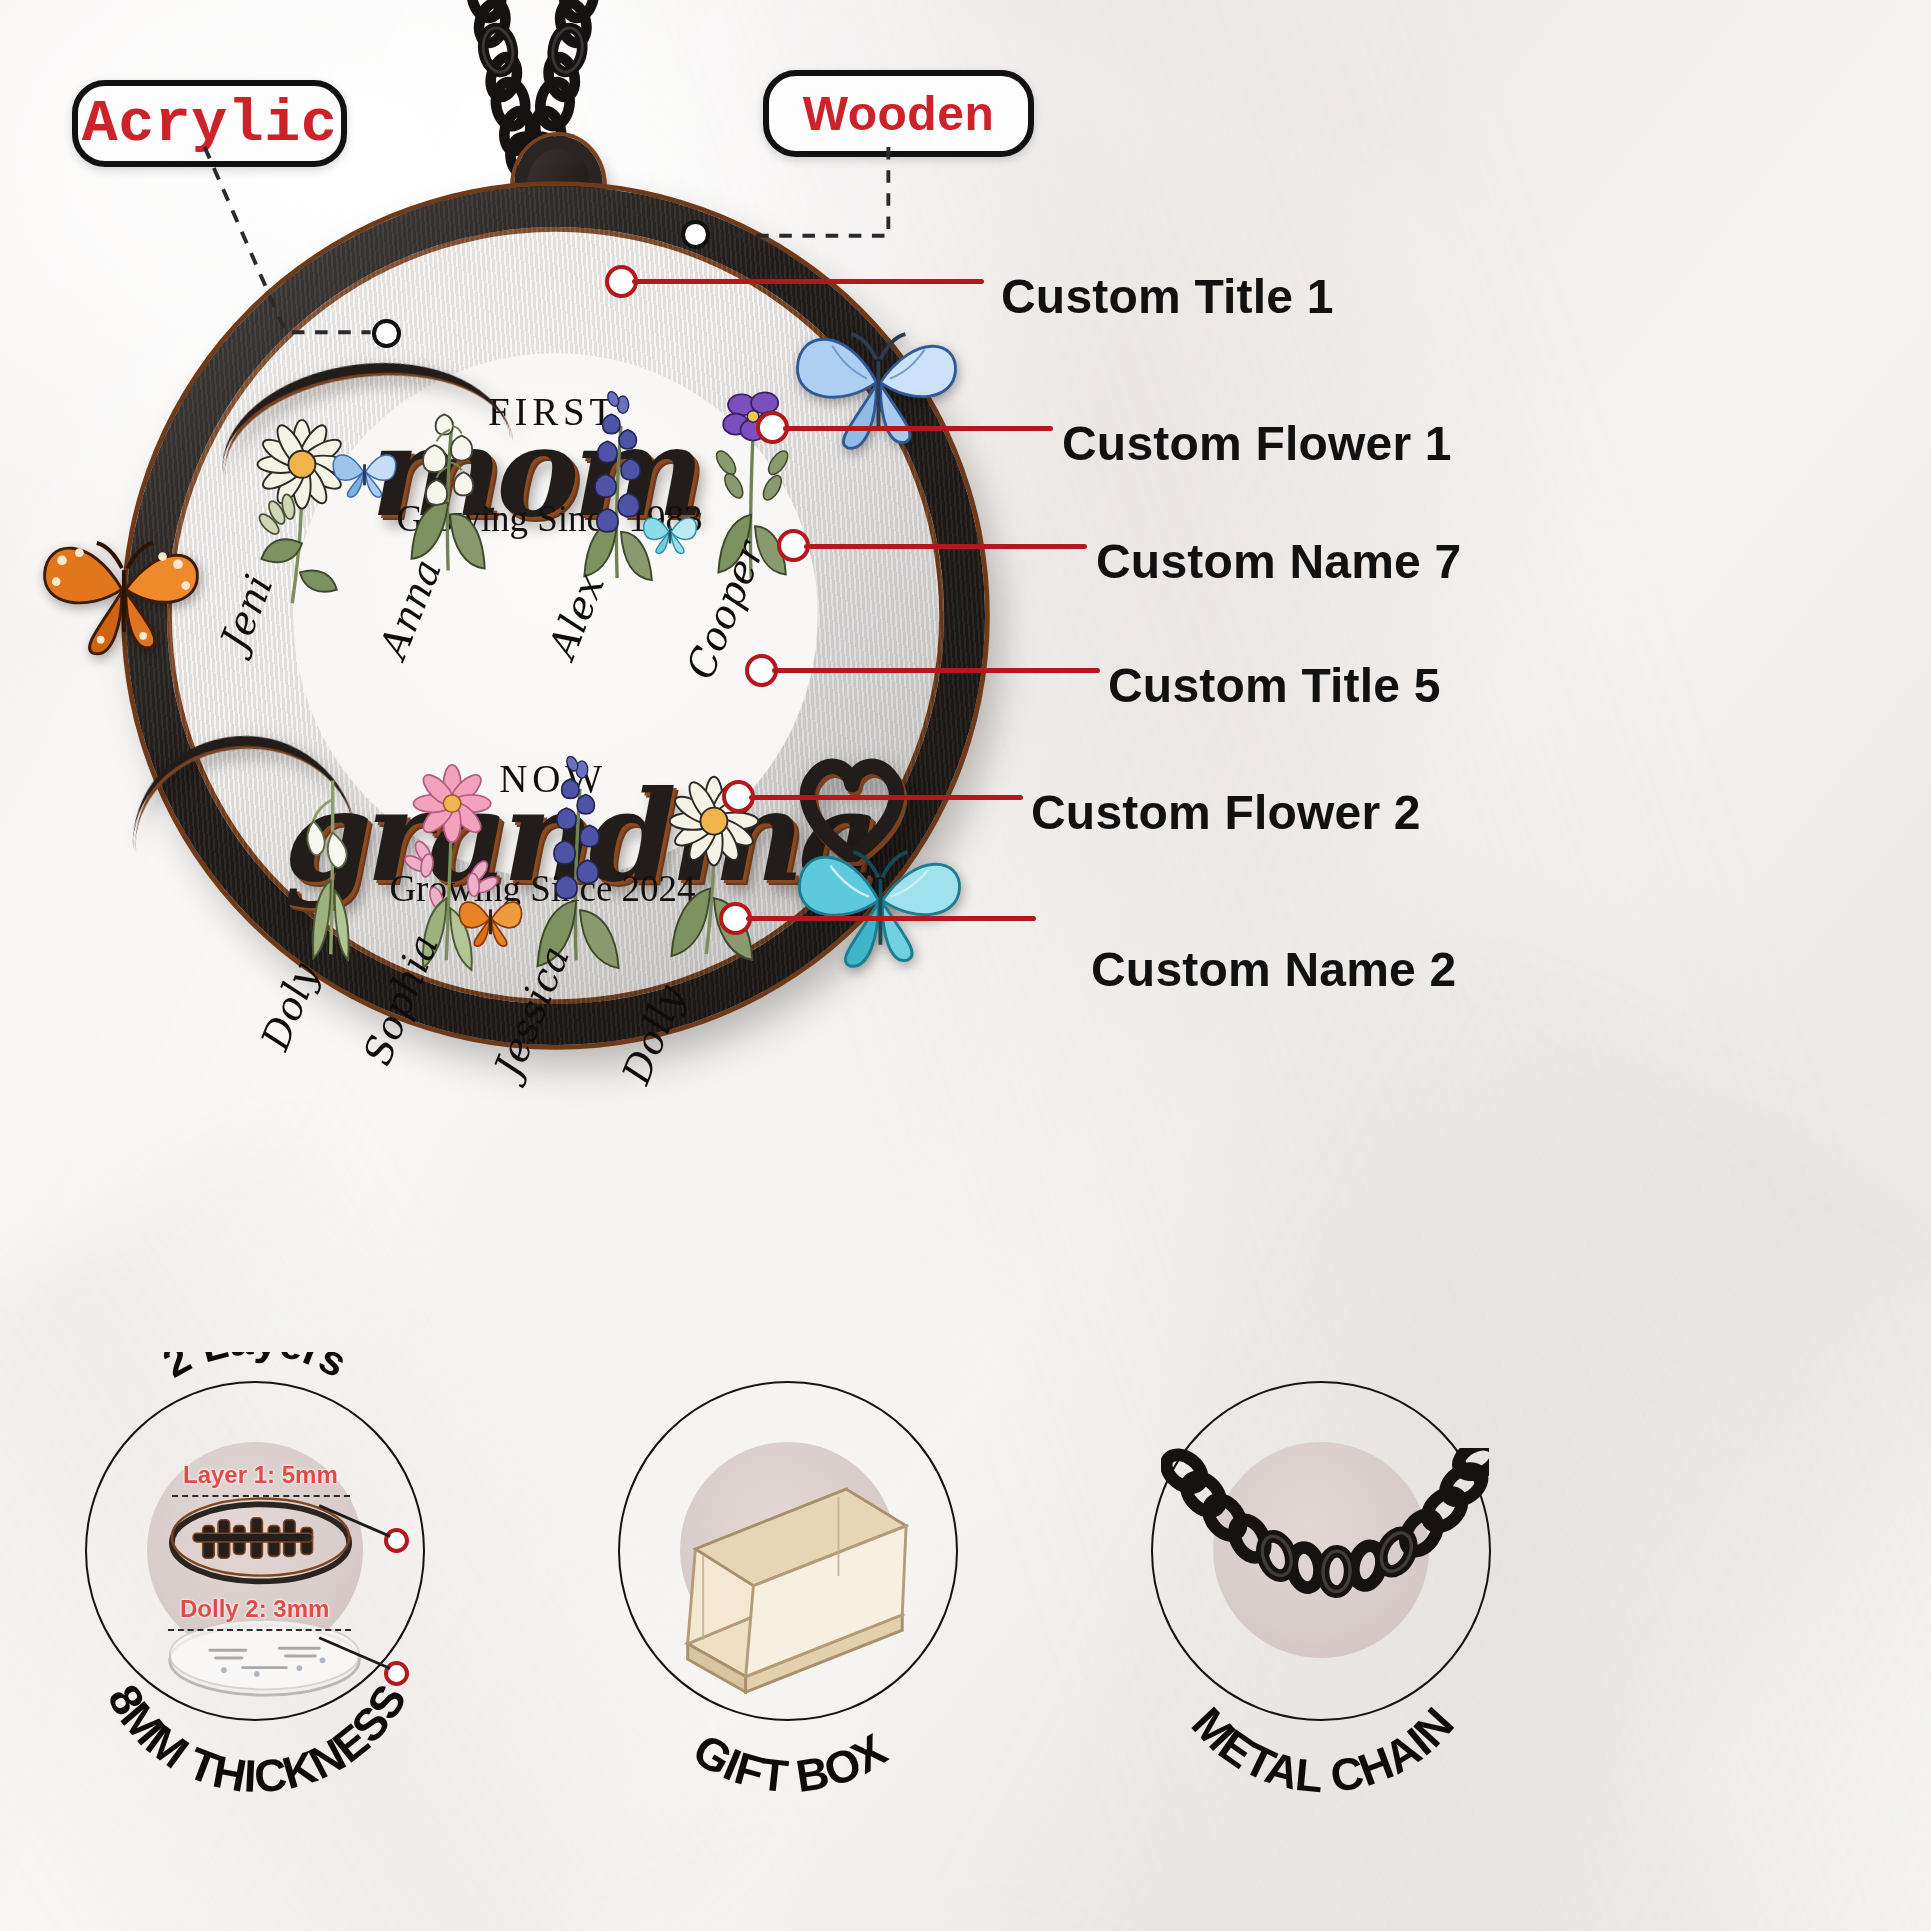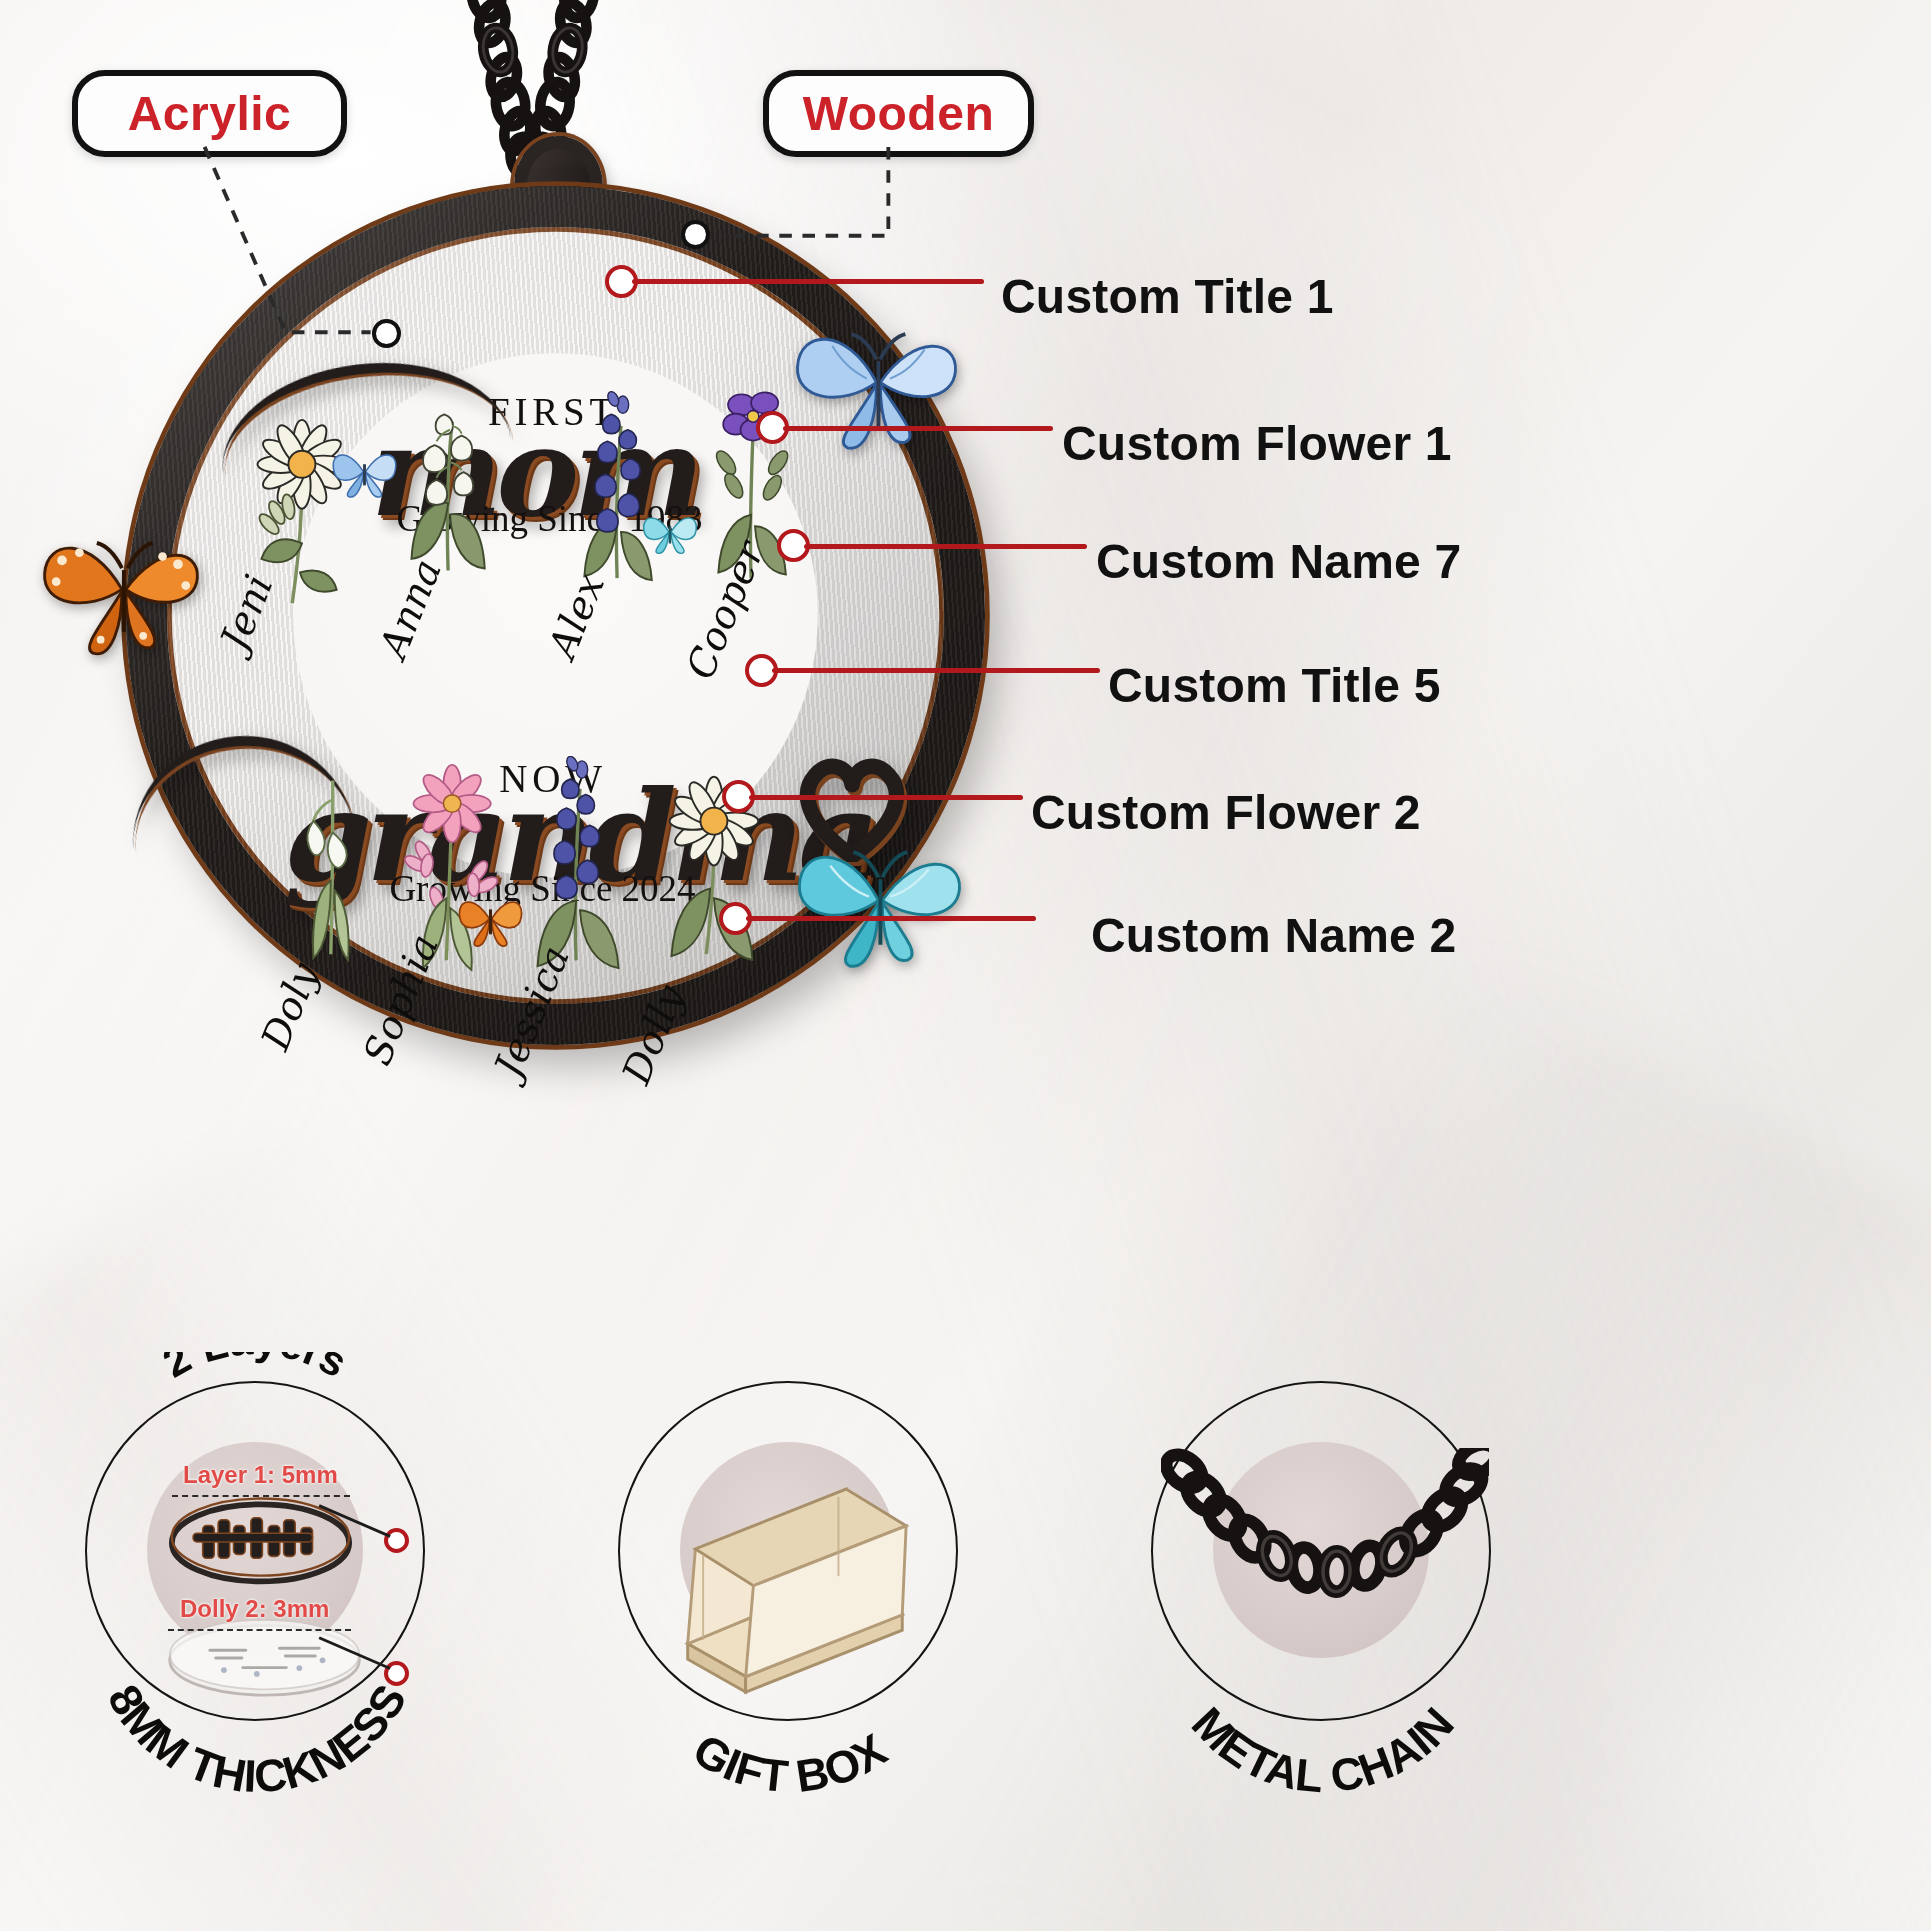--- a/index.html
+++ b/index.html
@@ -25,21 +25,21 @@
 
   .abs{position:absolute;}
 
   
   .pill{
     position:absolute;background:#fdfdfd;border:6.8px solid #111;border-radius:33px;
     display:flex;align-items:center;justify-content:center;
     color:#cc2229;font-weight:bold;letter-spacing:0.5px;
     box-shadow:0 2.9px 9.7px rgba(0,0,0,.16);
   }
-  #pill-acrylic{left:72px;top:70px;width:263px;height:75px;font-size:48px;}
+  #pill-acrylic{left:72px;top:80px;width:263px;height:75px;font-size:60px;font-family:Liberation Mono, monospace;}
   #pill-wooden{left:763px;top:70px;width:259px;height:75px;font-size:48px;}
 
   
   .rlabel{
     position:absolute;color:#111;font-weight:bold;white-space:nowrap;
     font-size:48px;letter-spacing:0.2px;margin-top:16px;
   }
 
   
   .lline{position:absolute;background:#b2181c;height:4.8px;border-radius:2.9px;}
@@ -479,21 +479,21 @@
 <div class="dot" style="left:745px;top:654px;"></div>
 <div class="lline" style="left:772px;top:668px;width:328px;"></div>
 <div class="rlabel" style="left:1108px;top:642px;">Custom Title 5</div>
 
 <div class="dot" style="left:722px;top:780px;"></div>
 <div class="lline" style="left:749px;top:795px;width:274px;"></div>
 <div class="rlabel" style="left:1031px;top:769px;">Custom Flower 2</div>
 
 <div class="dot" style="left:719px;top:902px;"></div>
 <div class="lline" style="left:746px;top:916px;width:290px;"></div>
-<div class="rlabel" style="left:1091px;top:892px;">Custom Name 2</div>
+<div class="rlabel" style="left:1091px;top:926px;">Custom Name 2</div>
 
 <div class="feat" style="left:85px;top:1381px;"></div>
 <div class="featinner" style="left:147px;top:1442px;width:216px;height:216px;"></div>
 
 <svg class="curvetext" style="left:85px;top:1352px;width:340px;height:135px" viewBox="0 0 352 140">
   <defs>
       <path id="arcTop1" d="M26 130 A 152 152 0 0 1 326 130"></path>
     </defs>
   <text font-size="44"><textPath href="#arcTop1" startOffset="50%" text-anchor="middle">2 Layers</textPath></text>
 </svg>

